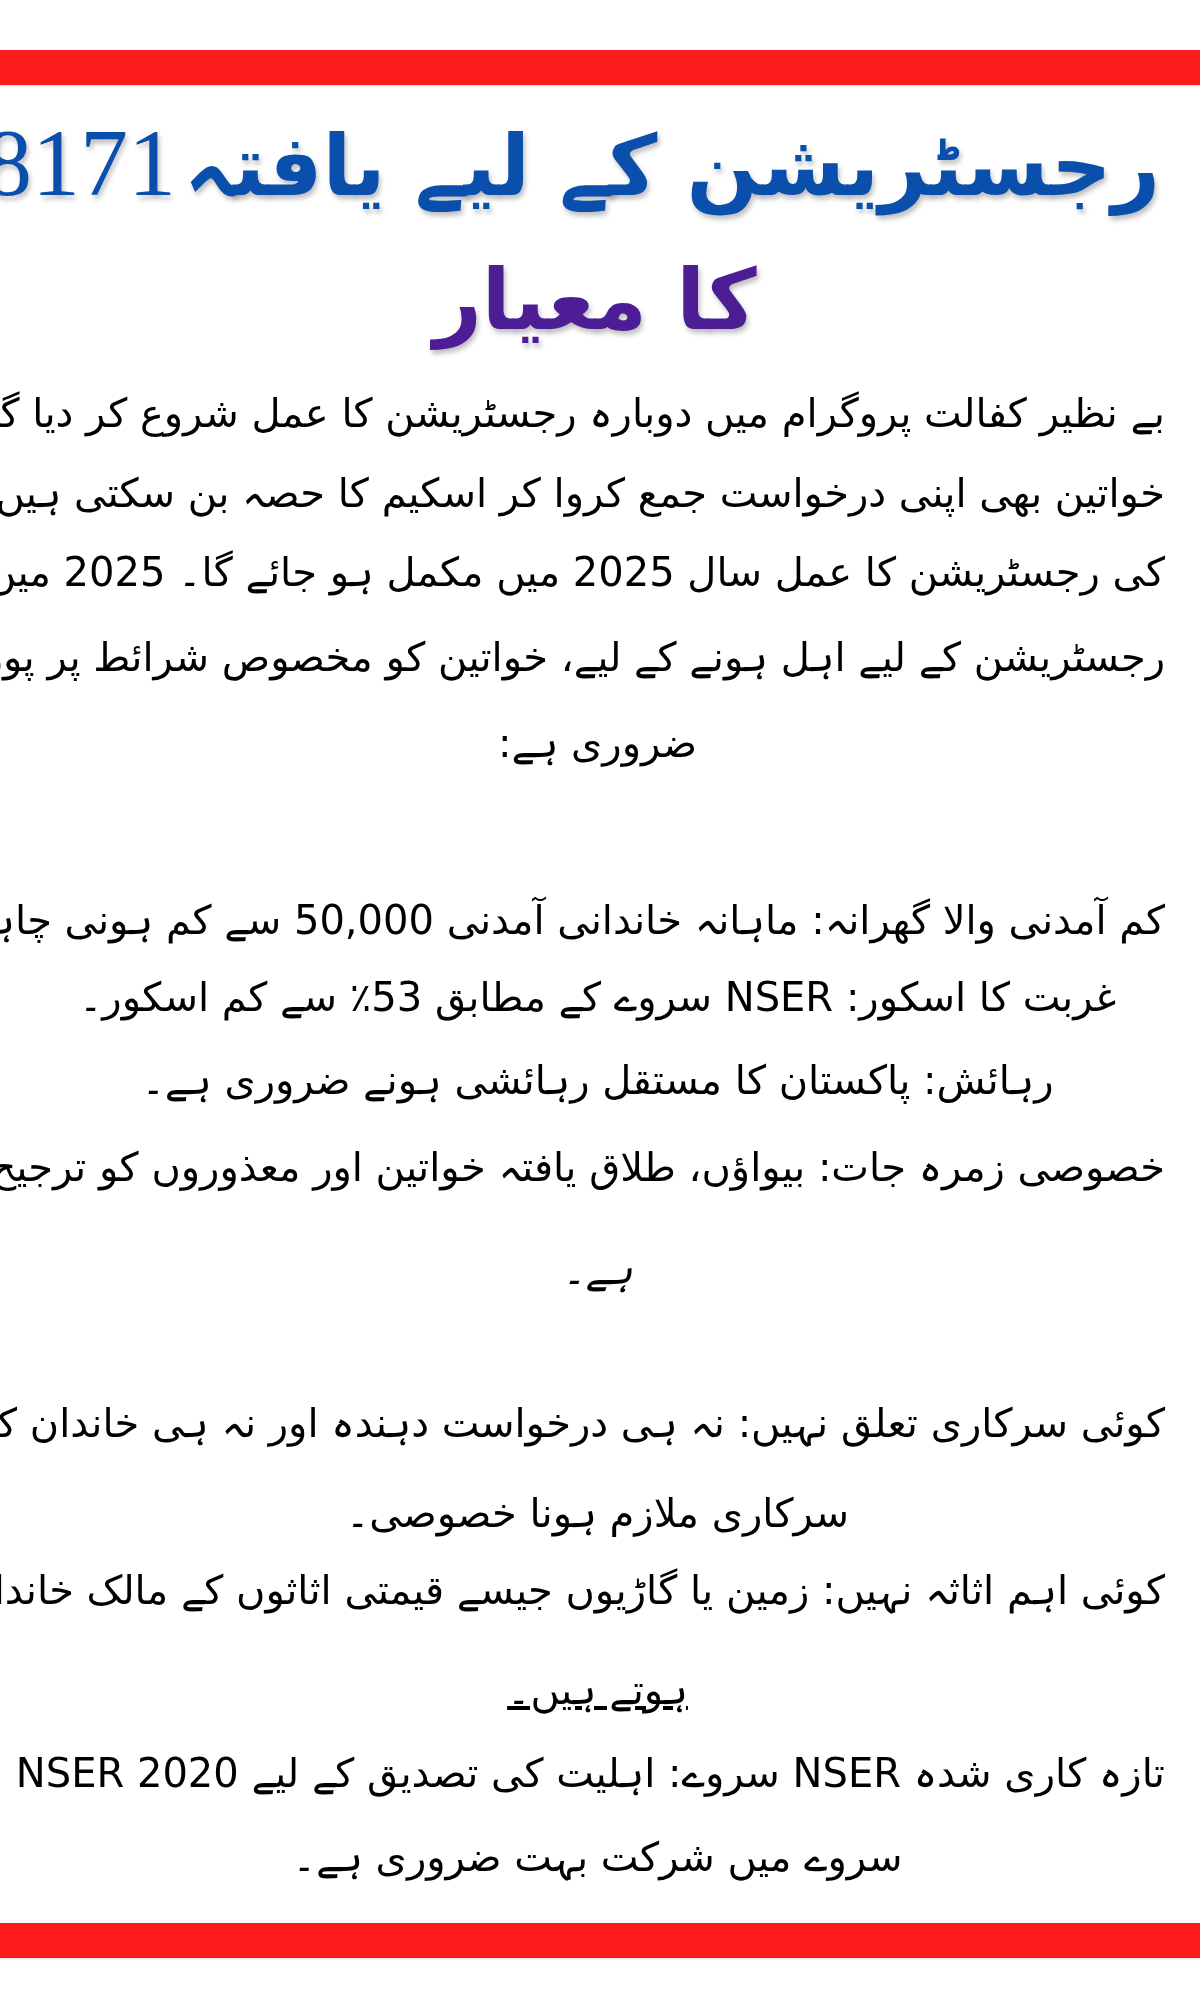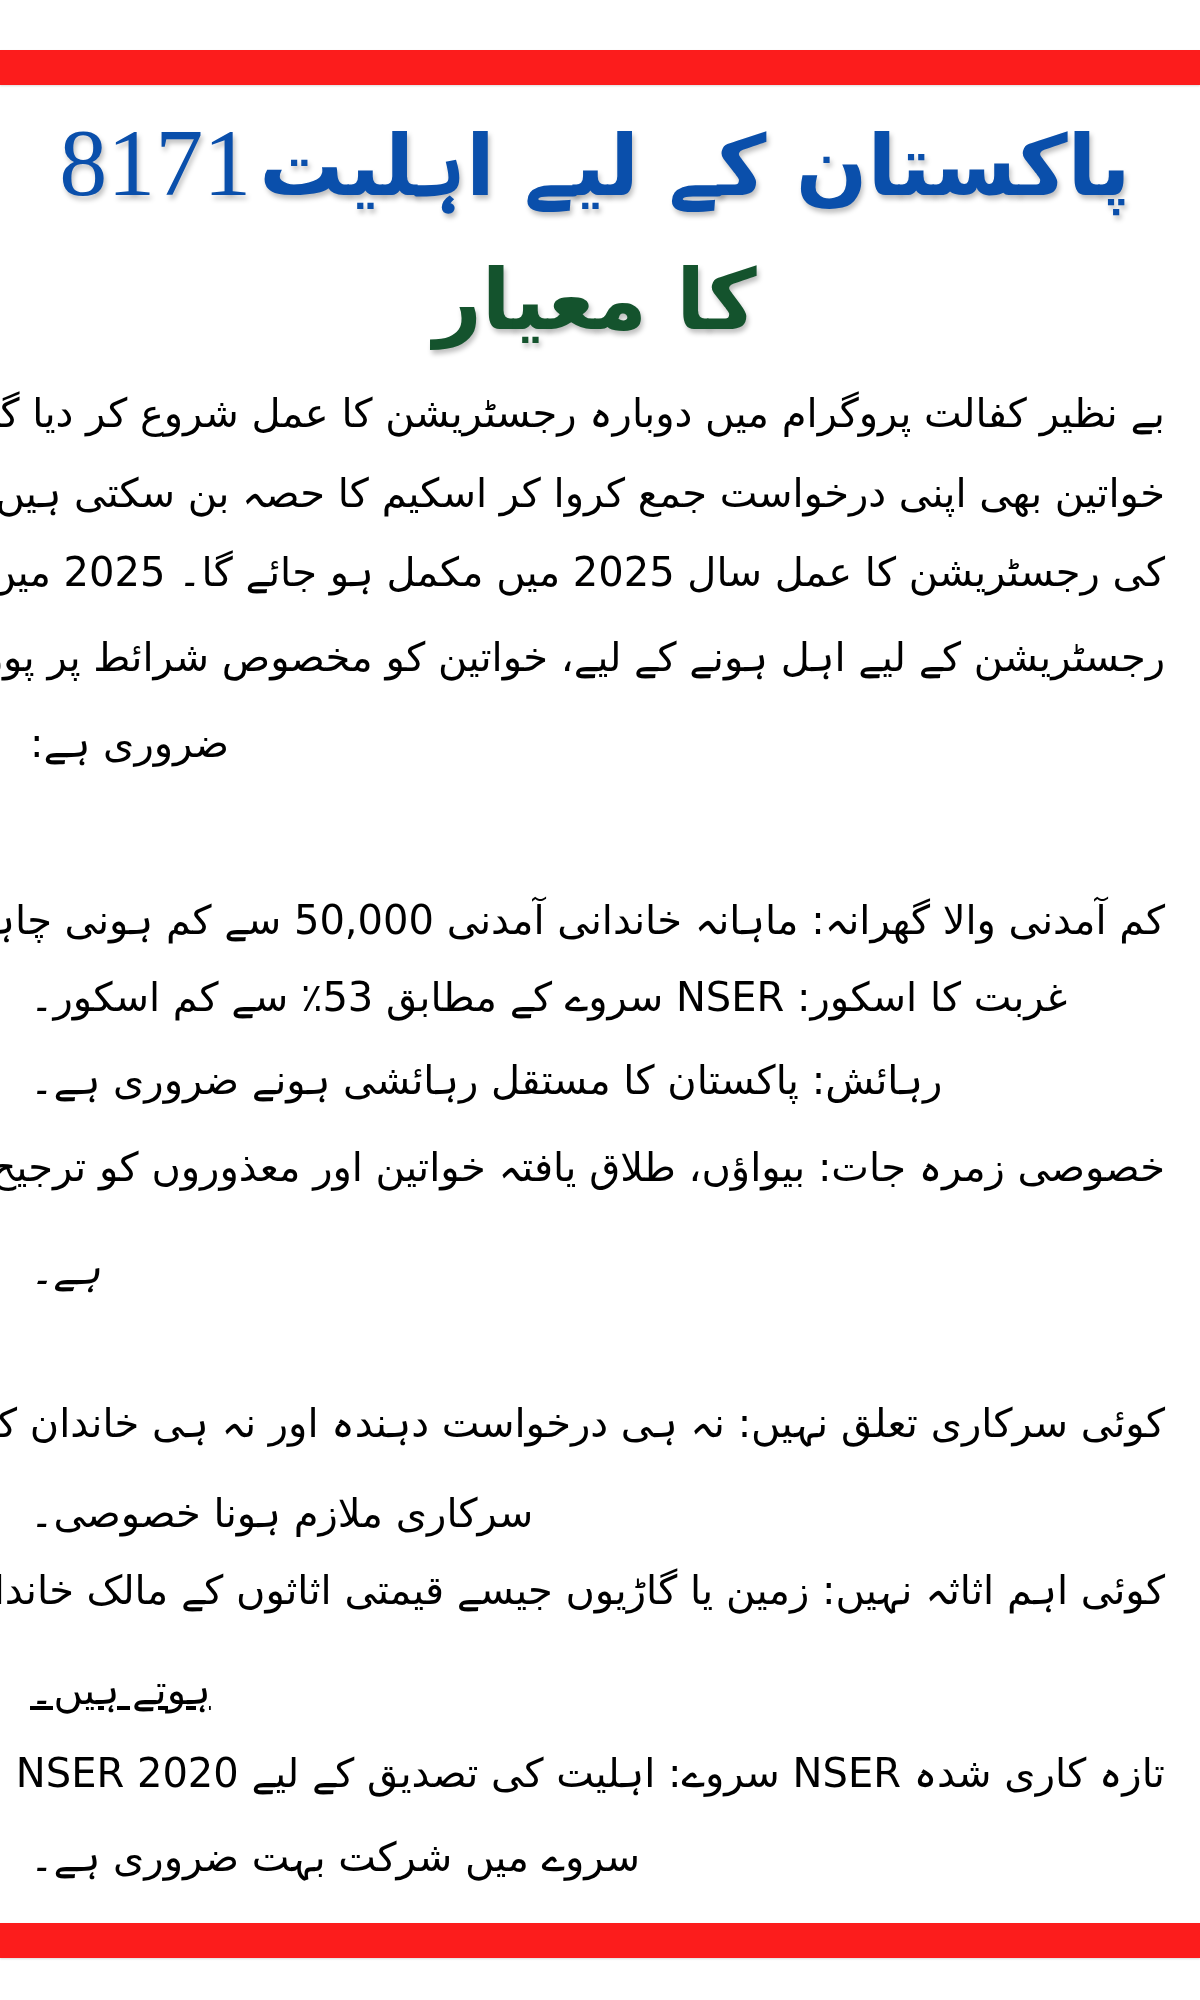--- a/index.html
+++ b/index.html
@@ -40,37 +40,37 @@
       position: absolute;
       left: 30px;
       width: 1135px;
       direction: rtl;
       white-space: nowrap;
       color: #000000;
       font-family: "DejaVu Sans", sans-serif;
       font-size: 40px;
       line-height: 70px;
       height: 70px;
-      text-align: left;
+      text-align: center;
     }
     .body-line.justify {
       text-align: justify;
       text-align-last: justify;
     }
   </style>
 </head>
 <body>
 
 <div class="red-bar" style="top:50px; background:#fc1c1c;"></div>
 
 <div>
   <div class="title-line" style="top:108px; font-size:84px; line-height:110px; color:#0a4fab;">
-    <span>پاکستان کے لیے اہلیت</span><span class="num" style="font-size:96px; margin-right:8px;">8171</span>
+    <span>رجسٹریشن کے لیے یافتہ</span><span class="num" style="font-size:96px; margin-right:8px;">8171</span>
   </div>
-  <div class="title-line" style="top:245px; font-size:84px; line-height:110px; color:#14532d;">
+  <div class="title-line" style="top:245px; font-size:84px; line-height:110px; color:#4c1d95;">
     <span>کا معیار</span>
   </div>
 </div>
 
 <div>
   <div class="body-line justify" style="top:378px;">بے نظیر کفالت پروگرام میں دوبارہ رجسٹریشن کا عمل شروع کر دیا گیا ہے۔ نئی</div>
   <div class="body-line justify" style="top:458px;">خواتین بھی اپنی درخواست جمع کروا کر اسکیم کا حصہ بن سکتی ہیں۔ 7 لاکھ نئی خواتین</div>
   <div class="body-line justify" style="top:537px;">کی رجسٹریشن کا عمل سال 2025 میں مکمل ہو جائے گا۔ 2025 میں دوبارہ</div>
   <div class="body-line justify" style="top:622px;">رجسٹریشن کے لیے اہل ہونے کے لیے، خواتین کو مخصوص شرائط پر پورا اترنا</div>
   <div class="body-line" style="top:708px;">ضروری ہے:</div>

